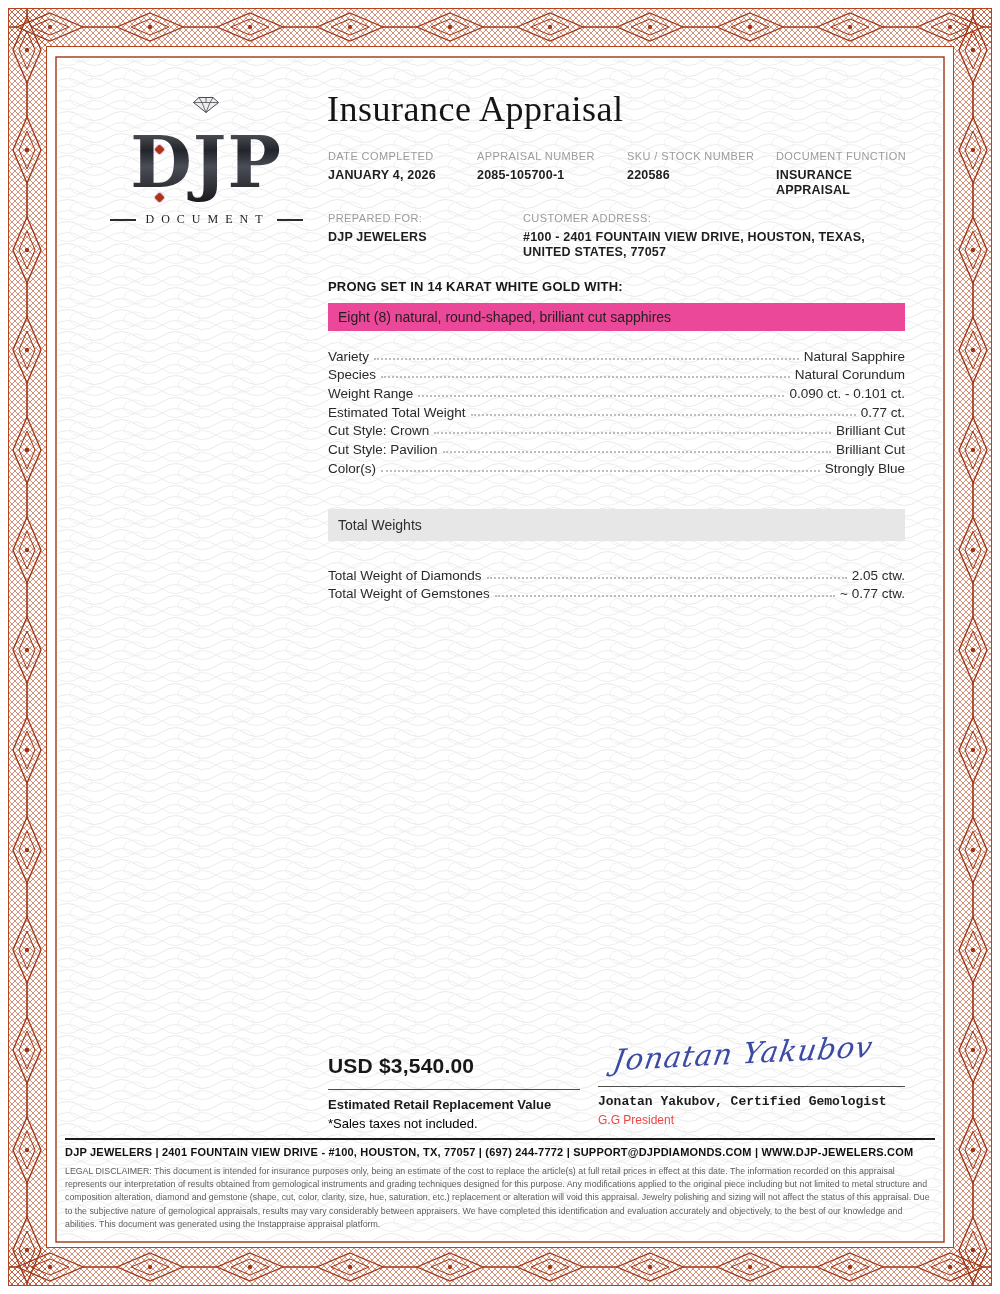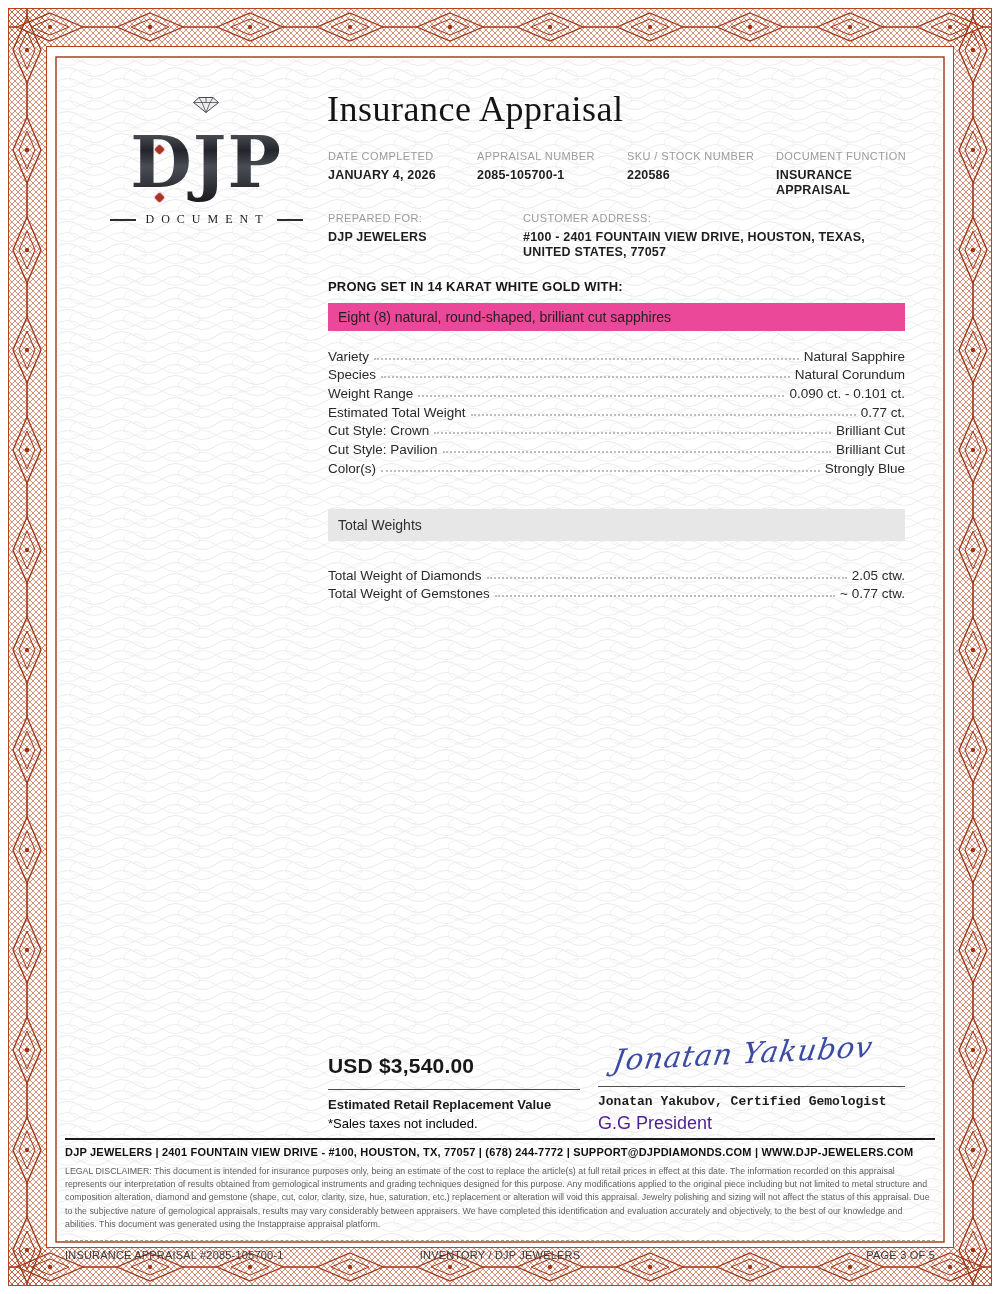--- a/index.html
+++ b/index.html
@@ -56,21 +56,21 @@
   .val-label{font-size:13px;font-weight:700;color:#1c1c1c;margin-top:7px;}
   .val-note{font-size:13px;color:#000000;margin-top:4px;}
 
   
   .signature{position:absolute;left:598px;top:1036px;width:307px;}
   .sig-script{height:50px;font-family:"DejaVu Serif","Liberation Serif",serif;font-style:italic;
               font-size:29px;color:#3b4ba3;transform:rotate(-3deg) skewX(-12deg);
               padding-left:14px;letter-spacing:1px;}
   .sig-line{border-top:1.5px solid #4d4d4d;}
   .sig-name{font-size:13px;font-weight:700;color:#1c1c1c;margin-top:7px;font-family:Liberation Mono, monospace;}
-  .sig-title{font-size:18px;color:#4c1d95;margin-top:4px;}
+  .sig-title{font-size:12px;color:#ef4444;margin-top:4px;}
 
   
   .footer{position:absolute;left:65px;right:65px;top:1138px;}
   .contact{border-top:2px solid #1b1b1b;padding-top:6px;font-size:11px;font-weight:700;
            color:#101010;letter-spacing:.2px;}
   .disclaimer{margin-top:7px;font-size:8.8px;line-height:1.5;color:#5c5c5c;}
   .bottom-row{margin-top:9px;border-top:1.5px dashed #9c9c9c;padding-top:8px;display:flex;
               font-size:11px;color:#3a3a3a;letter-spacing:.2px;}
   .bottom-row .br-left{flex:1;text-align:left;}
   .bottom-row .br-center{flex:1;text-align:center;}
@@ -253,23 +253,18 @@
     </div>
 
     <div class="signature">
       <div class="sig-script">Jonatan Yakubov</div>
       <div class="sig-line"></div>
       <div class="sig-name">Jonatan Yakubov, Certified Gemologist</div>
       <div class="sig-title">G.G President</div>
     </div>
 
     <div class="footer">
-      <div class="contact">DJP JEWELERS | 2401 FOUNTAIN VIEW DRIVE - #100, HOUSTON, TX, 77057 | (678) 244-7772 | SUPPORT@DJPDIAMONDS.COM | WWW.DJP-JEWELERS.COM</div>
+      <div class="contact">DJP JEWELERS | 2401 FOUNTAIN VIEW DRIVE - #100, HOUSTON, TX, 77057 | (697) 244-7772 | SUPPORT@DJPDIAMONDS.COM | WWW.DJP-JEWELERS.COM</div>
       <div class="disclaimer">LEGAL DISCLAIMER: This document is intended for insurance purposes only, being an estimate of the cost to replace the article(s) at full retail prices in effect at this date. The information recorded on this appraisal represents our interpretation of results obtained from gemological instruments and grading techniques designed for this purpose. Any modifications applied to the original piece including but not limited to metal structure and composition alteration, diamond and gemstone (shape, cut, color, clarity, size, hue, saturation, etc.) replacement or alteration will void this appraisal. Jewelry polishing and sizing will not affect the status of this appraisal. Due to the subjective nature of gemological appraisals, results may vary considerably between appraisers. We have completed this identification and evaluation accurately and objectively, to the best of our knowledge and abilities. This document was generated using the Instappraise appraisal platform.</div>
-      <div class="bottom-row">
-        <span class="br-left">INSURANCE APPRAISAL #2085-105700-1</span>
-        <span class="br-center">INVENTORY / DJP JEWELERS</span>
-        <span class="br-right">PAGE 3 OF 5</span>
-      </div>
     </div>
 
   </div>
 </div>
 
 </body></html>

